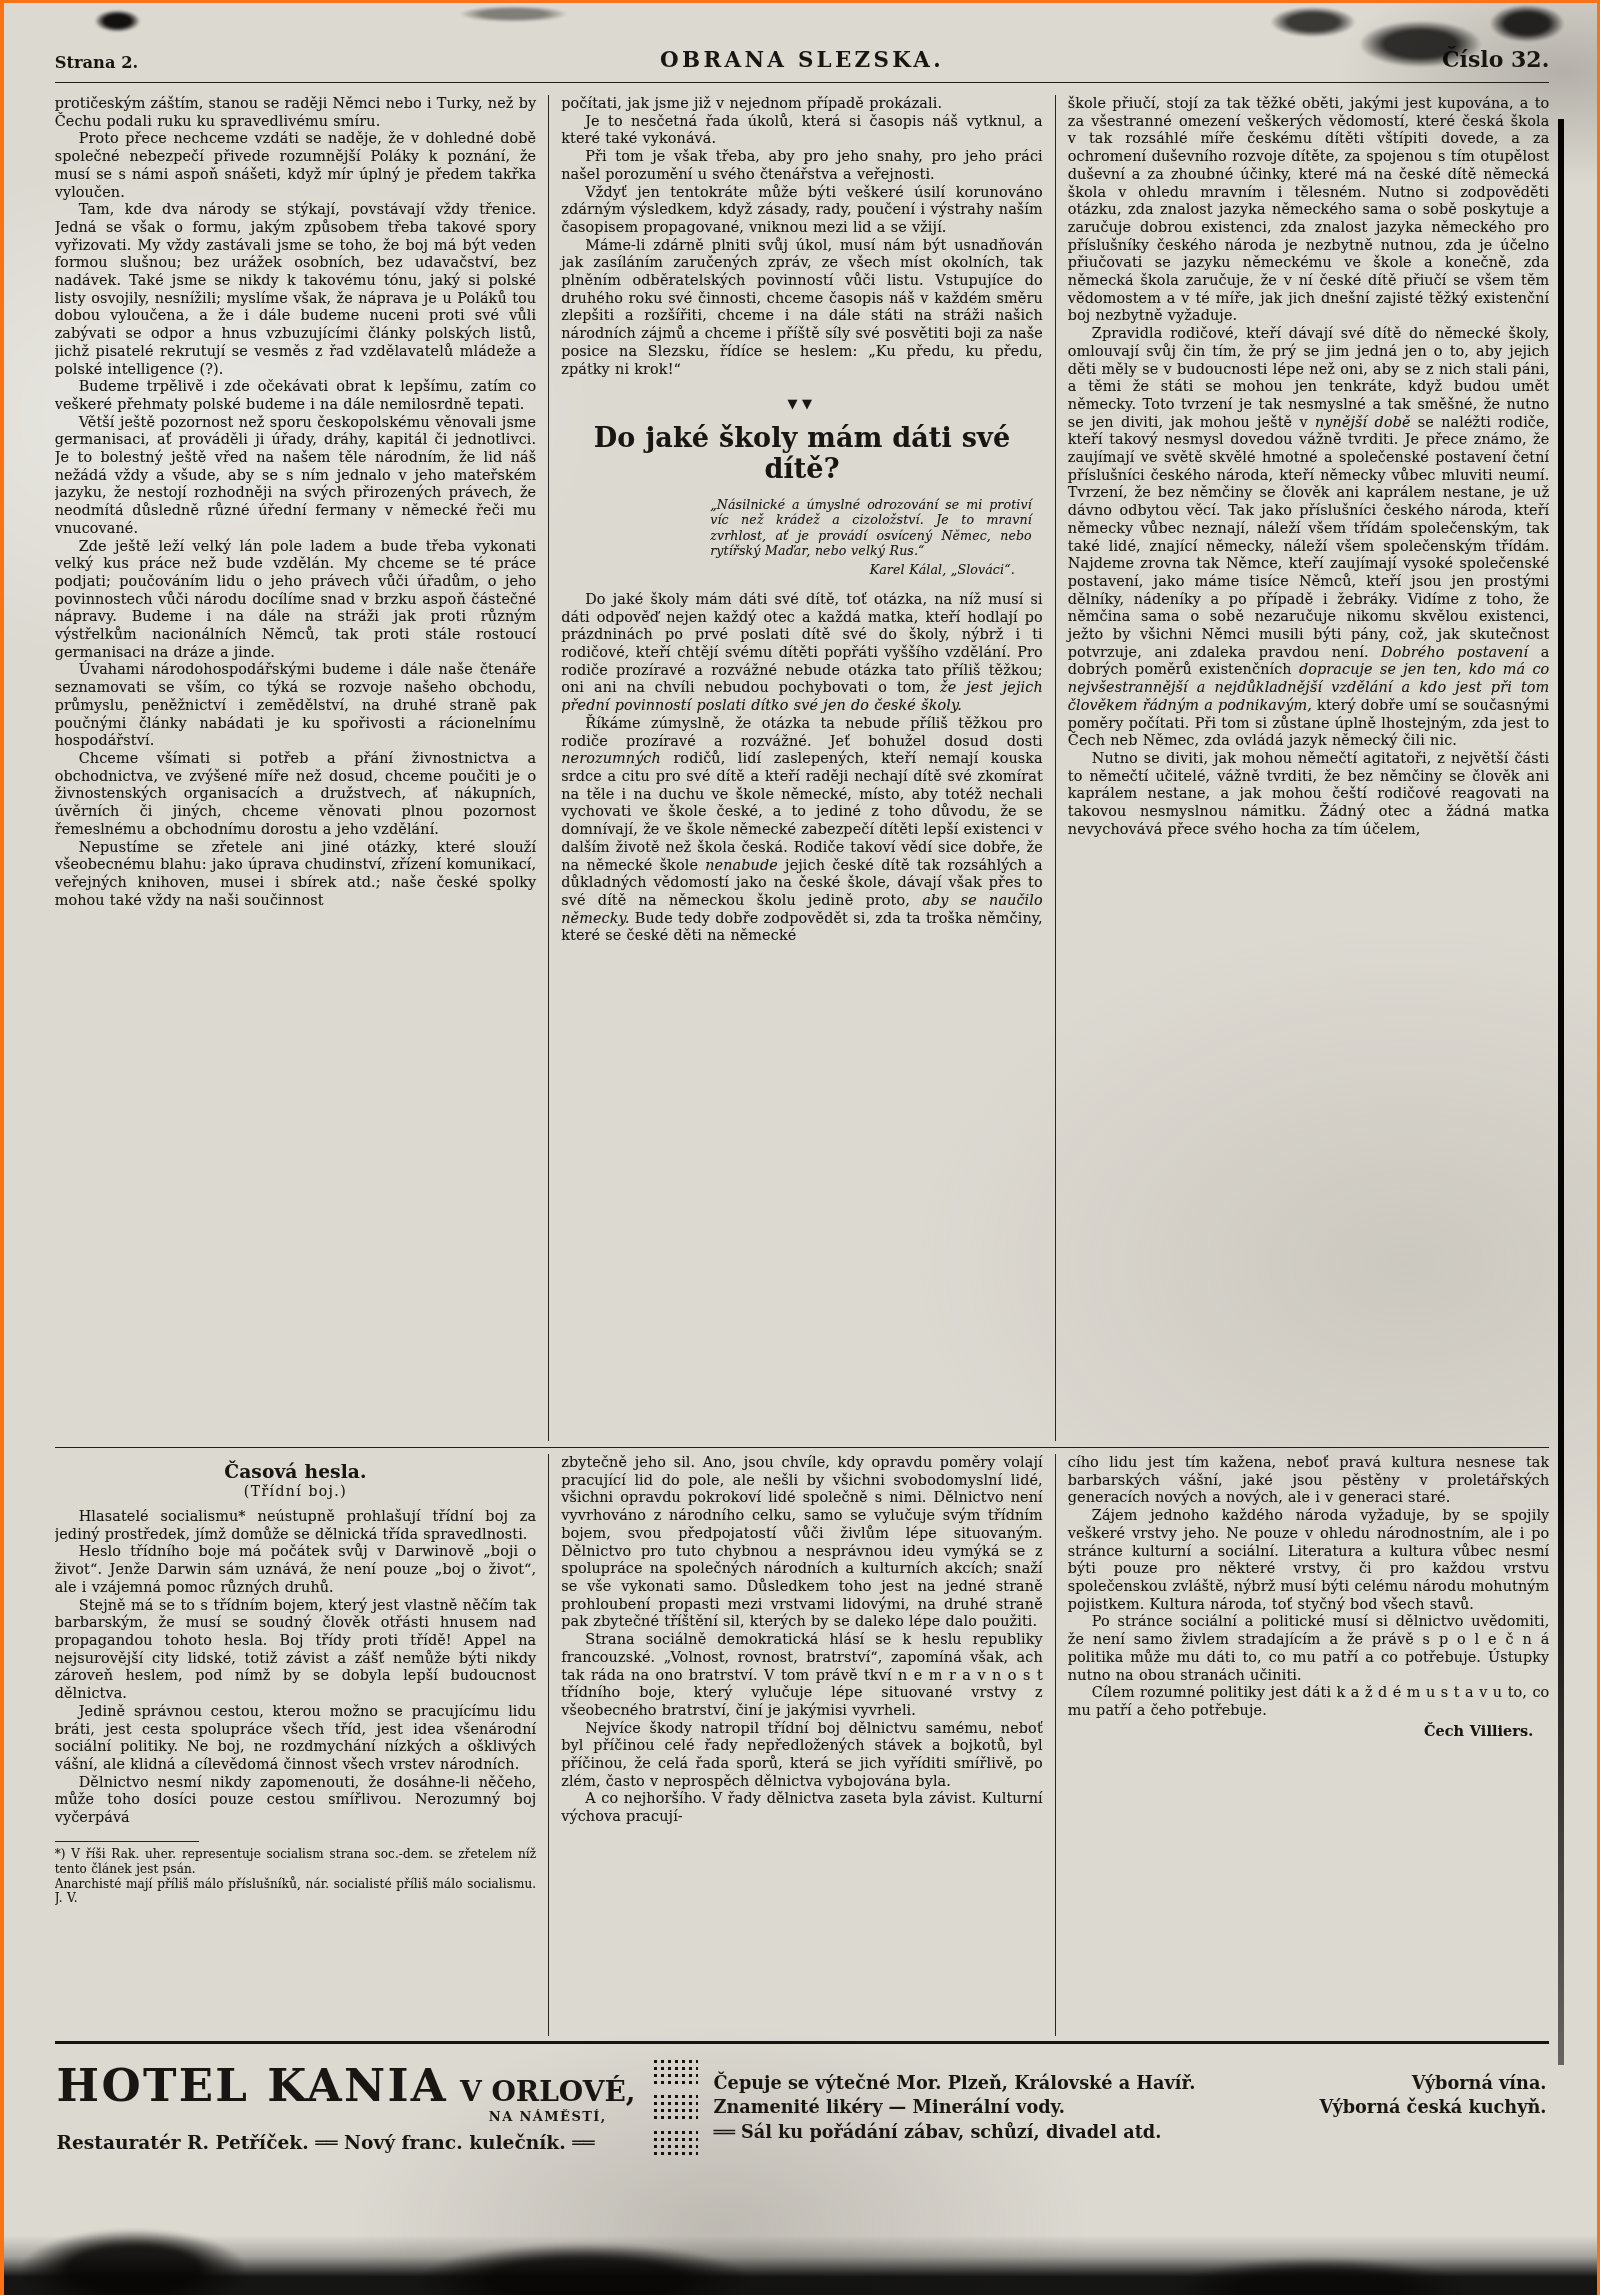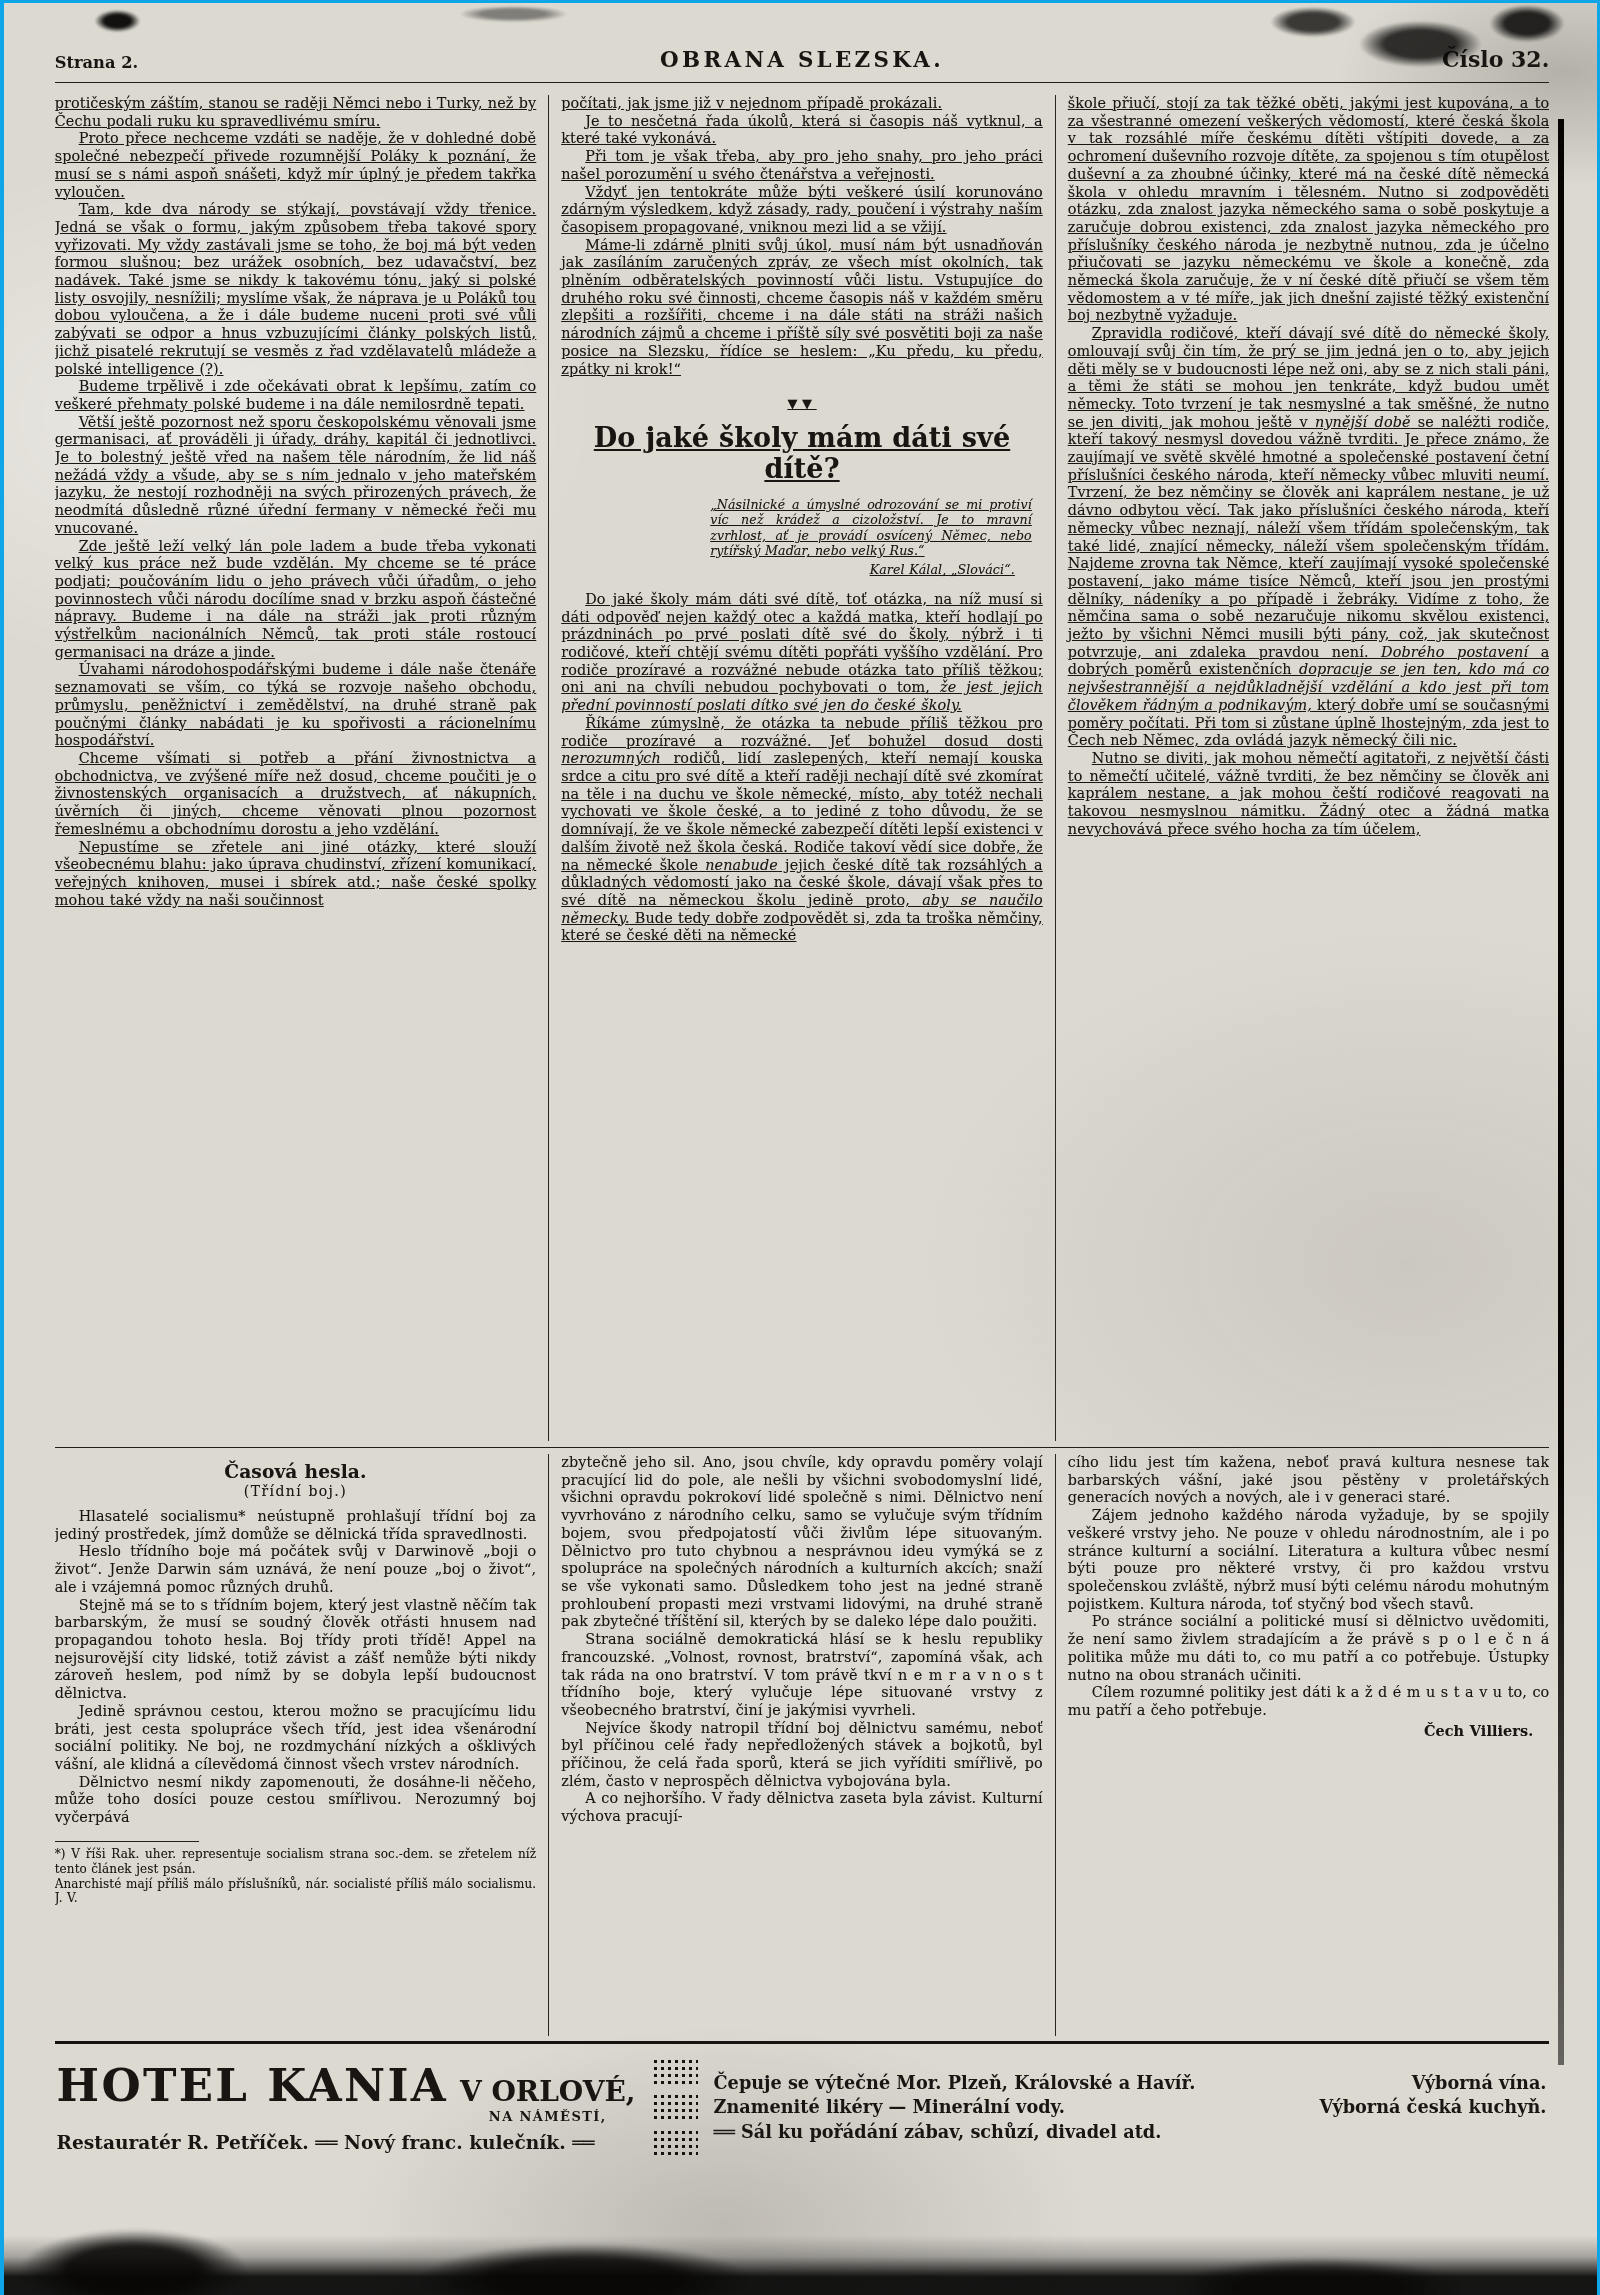--- a/index.html
+++ b/index.html
@@ -1,35 +1,35 @@
 <!DOCTYPE html>
 <html lang="cs" style="font-size:7.4px"><head>
 <meta charset="utf-8">
 <style>
   html,body{margin:0;padding:0;background:#000;}
   body{width:1601px;height:2295px;overflow:hidden;font-family:"DejaVu Serif","Liberation Serif",serif;}
-  .page{position:relative;width:1601px;height:2295px;background:#0ea5e9;}
+  .page{position:relative;width:1601px;height:2295px;background:#f97316;}
   .paper{position:absolute;left:3.7px;top:2.8px;right:3.7px;bottom:0;background:#dcd9d1;
     background-image:
       radial-gradient(ellipse 651px 418px at 12% 18%, rgba(255,255,255,.40), transparent 62%),
       radial-gradient(ellipse 744px 511px at 88% 55%, rgba(118,112,102,.16), transparent 66%),
       radial-gradient(ellipse 511px 279px at 45% 97%, rgba(80,76,70,.22), transparent 72%),
       radial-gradient(ellipse 325px 163px at 98% 3%, rgba(60,56,50,.25), transparent 70%);
     color:#181512;}
   .inner{padding:43px 48px 0 51px;}
   .masthead{display:grid;grid-template-columns:1fr auto 1fr;align-items:end;}
   .masthead .h-left{font-size:16.3px;font-weight:bold;text-align:left;}
   .masthead .h-center{font-size:21.4px;font-weight:bold;letter-spacing:3.3px;text-align:center;}
   .masthead .h-right{font-size:22px;font-weight:bold;text-align:right;}
   .rule{border:0;border-top:1.4px solid #221f1b;}
   .head-rule{margin-top:10.2px;}
   .mid-rule{margin:5.6px 0 4.6px;}
   .ad-rule{border-top:3.3px solid #15120f;margin-top:4.6px;}
   .cols{display:flex;margin-top:12px;}
-  .cols.top{height:1346px;overflow:hidden;text-decoration:underline;}
+  .cols.top{height:1346px;overflow:hidden;}
   .cols.bottom{height:582px;overflow:hidden;margin-top:6.5px;}
   .col{flex:1 1 0;padding:0 12px;overflow:hidden;font-size:14.4px;line-height:17.7px;letter-spacing:0.1px;word-spacing:0.5px;text-shadow:0 0 0.5px rgba(20,16,12,.30);}
   .col:first-child{padding-left:0;}
   .col:last-child{padding-right:0;}
   .col + .col{border-left:1.4px solid #2a2622;}
   .blk{margin:0;}
   .blk.p,.blk.cont{text-align:justify;}
   .blk.p{text-indent:24px;}
   .blk.h-section{font-weight:bold;text-align:center;font-size:18.6px;margin:9.3px 0 1.9px;}
   .blk.h-sub{text-align:center;font-size:14px;letter-spacing:1.4px;margin-bottom:7.4px;}

